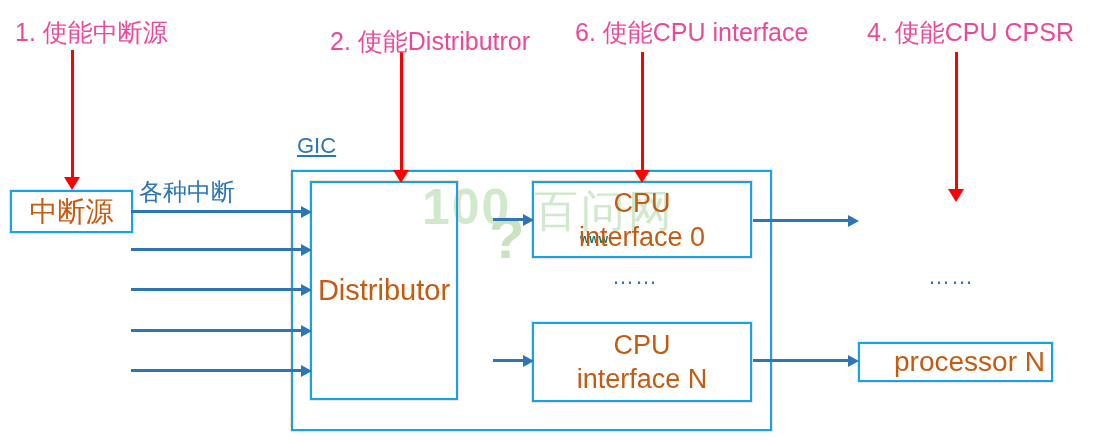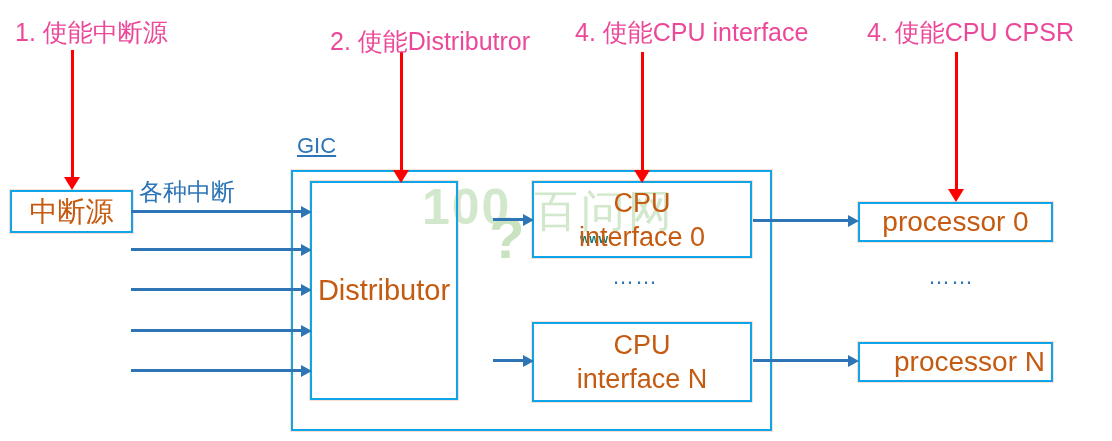--- a/index.html
+++ b/index.html
@@ -69,21 +69,21 @@
 
 <div id="canvas">
 
   <div class="wm" id="wm-number">100</div>
   <div class="wm" id="wm-question">?</div>
   <div class="wm" id="wm-cn">百问网</div>
   <div class="wm" id="wm-small">www</div>
 
   <div class="step-label" id="step1">1. 使能中断源</div>
   <div class="step-label" id="step2">2. 使能Distributror</div>
-  <div class="step-label" id="step3">4. 使能CPU interface</div>
+  <div class="step-label" id="step3">6. 使能CPU interface</div>
   <div class="step-label" id="step4">4. 使能CPU CPSR</div>
 
   <div class="red-arrow" id="ra1">
       <div class="shaft"></div>
       <div class="head"></div>
     </div>
   <div class="red-arrow" id="ra2">
       <div class="shaft"></div>
       <div class="head"></div>
     </div>
@@ -148,17 +148,16 @@
     </div>
   <div class="blue-arrow" id="ca3">
       <div class="shaft"></div>
       <div class="head"></div>
     </div>
   <div class="blue-arrow" id="ca4">
       <div class="shaft"></div>
       <div class="head"></div>
     </div>
 
-  <div class="obox" id="proc0-box">processor 0</div>
   <div class="dots" id="dots-right">……</div>
   <div class="obox" id="procn-box">processor N</div>
 
 </div>
 
 </body></html>

